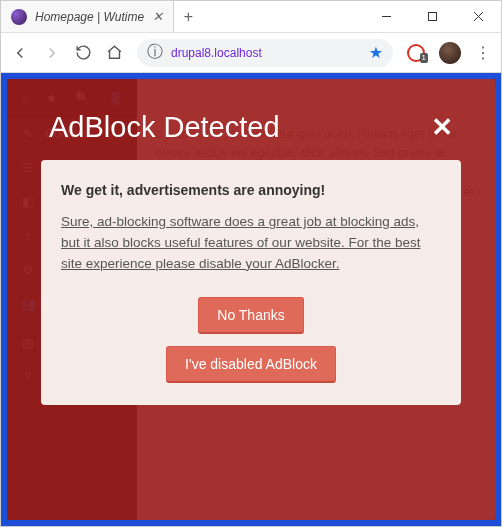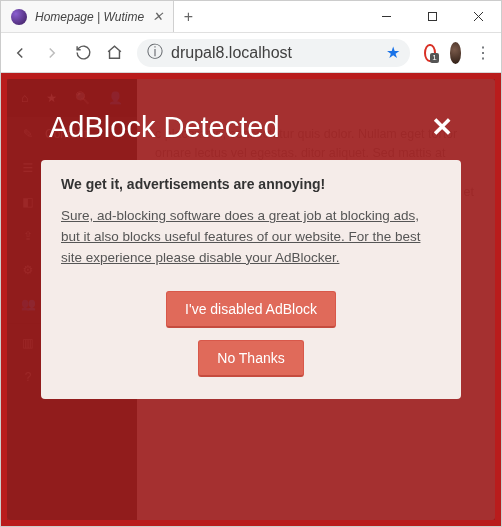--- a/index.html
+++ b/index.html
@@ -41,41 +41,41 @@
   padding: 0 10px; border-bottom: 1px solid #d8d8d8;
   flex-shrink: 0; background: #fff;
 }
 .tbtn { color: #5a5a5a; cursor: pointer; display: flex; }
 .tbtn.disabled { color: #bdbdbd; cursor: default; }
 .omnibox {
   flex: 1; height: 28px; display: flex; align-items: center;
   background: #f1f3f4; border-radius: 14px; padding: 0 10px; gap: 8px;
 }
 .omnibox .info { color: #5f6368; }
-.omnibox .url { font-size: 16px; color: #404040; border: none; background: transparent; outline: none; flex: 1; }
+.omnibox .url { font-size: 12px; color: #6d28d9; border: none; background: transparent; outline: none; flex: 1; }
 .star { color: #1a73e8; font-size: 16px; cursor: pointer; }
 .ext-icon {
   width: 18px; height: 18px; border-radius: 50%;
   border: 2px solid #d93025; position: relative; cursor: pointer;
 }
 .ext-badge {
   position: absolute; bottom: -3px; right: -5px;
   background: #555; color: #fff; font-size: 8px;
   padding: 0 2px; border-radius: 2px; line-height: 10px;
 }
 .avatar {
   width: 22px; height: 22px; border-radius: 50%;
   background: radial-gradient(circle at 40% 35%, #7a5a4a, #2a1a12);
   cursor: pointer;
 }
 .menu-dots { color: #5f6368; cursor: pointer; font-size: 16px; }
 
 .viewport {
   flex: 1;
-  background: #b91c1c;
+  background: #1d4ed8;
   padding: 6px;
   overflow: hidden;
   position: relative;
 }
 .page-bg {
   width: 100%; height: 100%;
   background: #fff;
   display: flex;
   border-radius: 3px;
   overflow: hidden;
@@ -113,21 +113,21 @@
   width: 420px;
 }
 .modal-head {
   display: flex; align-items: center; justify-content: space-between;
   color: #fff; padding: 6px 8px 16px;
 }
 .modal-title { font-size: 29px; font-weight: 400; }
 .modal-close { font-size: 26px; font-weight: bold; cursor: pointer; }
 .modal-body {
   background: #f5ece9; border-radius: 4px;
-  padding: 16px 20px 22px;
+  padding: 22px 20px 22px;
   color: #333; font-size: 13.5px;
 }
 .modal-body h4 { font-size: 14px; font-weight: bold; margin-bottom: 14px; }
 .modal-body p { line-height: 1.55; color: #555; text-decoration: underline; }
 .modal-actions {
   display: flex; flex-direction: column; align-items: center;
   gap: 12px; margin-top: 22px;
 }
 .mbtn {
   background: #e06a5a; color: #fff;
@@ -252,19 +252,19 @@
   <div class="overlay">
     <div class="modal">
       <div class="modal-head">
         <span class="modal-title">AdBlock Detected</span>
         <span class="modal-close">✕</span>
       </div>
       <div class="modal-body">
         <h4>We get it, advertisements are annoying!</h4>
         <p>Sure, ad-blocking software does a great job at blocking ads, but it also blocks useful features of our website. For the best site experience please disable your AdBlocker.</p>
         <div class="modal-actions">
+          <button class="mbtn">No Thanks</button>
           <button class="mbtn">I've disabled AdBlock</button>
-          <button class="mbtn">No Thanks</button>
         </div>
       </div>
     </div>
   </div>
 </div>
 
 </body></html>

